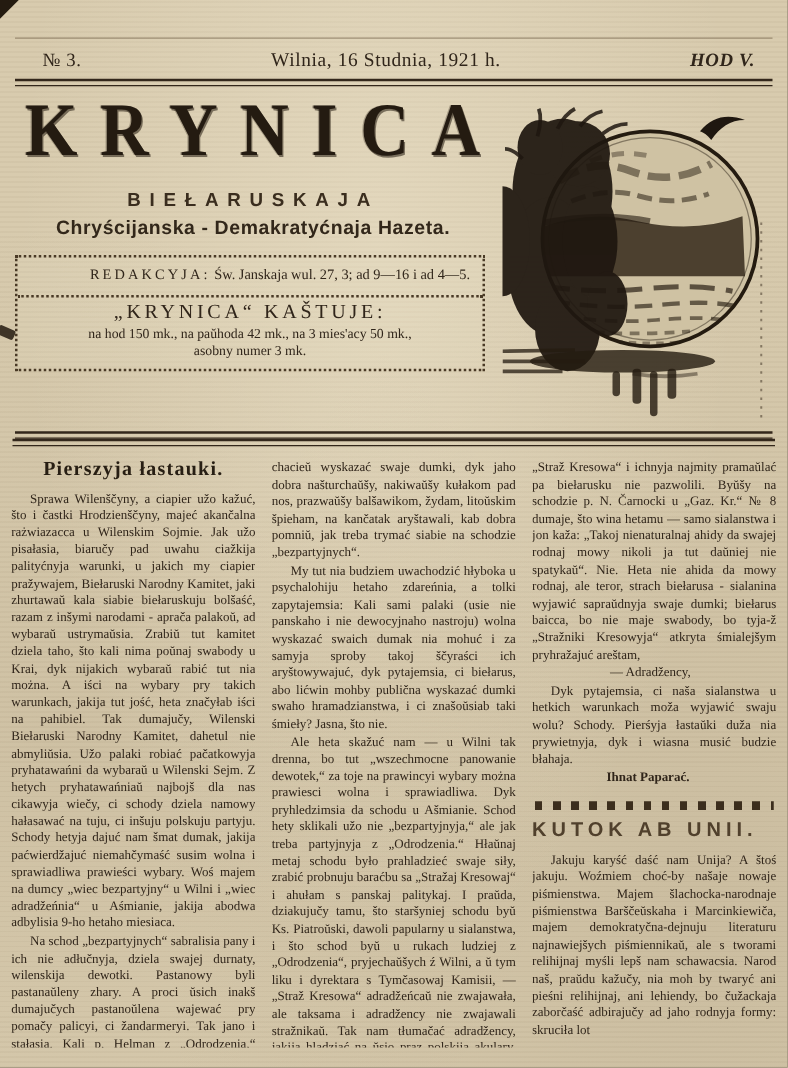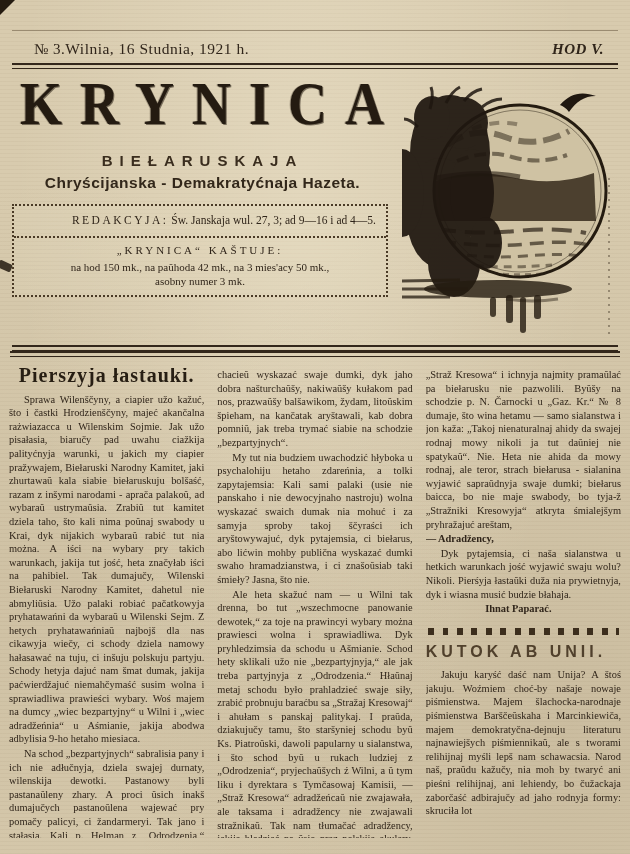--- a/index.html
+++ b/index.html
@@ -25,21 +25,21 @@
   .edge-speck{
     position:absolute;left:-2px;top:262px;width:14px;height:8px;
     background:#241b10;transform:rotate(24deg);border-radius:2px;opacity:.85;
   }
   .topline{margin:30px 12px 0;border-top:1px solid rgba(80,62,40,.45);}
   .header-row{
     display:flex;align-items:baseline;
     padding:9px 26px 5px 34px;font-size:15px;letter-spacing:.5px;
   }
   .header-row .issue{flex:0 0 auto;}
-  .header-row .dateline{flex:1 1 auto;text-align:left;font-size:15.5px;}
+  .header-row .dateline{flex:1 1 auto;text-align:center;font-size:15.5px;}
   .header-row .year{flex:0 0 auto;font-weight:bold;font-style:italic;}
   .thick-rule{margin:0 12px;height:3px;border-top:2px solid #33271b;border-bottom:1px solid #33271b;}
   .thin-double{margin:0 10px;height:3px;border-top:2px solid #33271b;border-bottom:1px solid #33271b;}
 
   .masthead{position:relative;min-height:266px;}
   .mast-left{width:385px;margin-left:10px;text-align:center;}
   .paper-title{
     margin-top:10px;
     font-size:54px;line-height:.95;font-weight:bold;
     letter-spacing:18px;padding-left:10px;
@@ -57,21 +57,21 @@
   }
   .infobox{
     margin:12px 0 0 2px;width:372px;
     border:2px dotted #4a3a26;
     background:rgba(236,226,200,.15);
   }
   .infobox .sec1{padding:6px 10px 7px 14px;font-size:11.5px;line-height:17px;text-align:right;}
   .infobox .divider{border-top:2px dotted #4a3a26;}
   .infobox .sec2{padding:5px 8px 7px;font-size:11px;line-height:14px;text-align:center;}
   .label-sp{letter-spacing:2.5px;}
-  .price-title{font-size:11px;letter-spacing:3px;margin-bottom:3px;}
+  .price-title{font-size:16px;letter-spacing:3px;margin-bottom:3px;}
 
   .illustration{position:absolute;top:4px;right:14px;width:214px;height:260px;}
 
   .motto{
     padding:6px 0 5px;text-align:center;
     font-size:13.5px;letter-spacing:.4px;color:#2e2317;
   }
 
   .cols{
     display:flex;gap:13px;
@@ -81,24 +81,24 @@
   .col{
     flex:1 1 0;
     text-align:justify;
     font-size:10.4px;line-height:13.6px;
     color:#30251a;
     overflow:hidden;
   }
   .col p{margin:0 0 1px;}
   .col p.indent{text-indent:15px;}
   .article-title{
-    text-align:center;font-size:20px;font-weight:bold;
+    text-align:center;font-size:16px;font-weight:bold;
     letter-spacing:1px;margin:1px 0 10px;color:#271e13;
   }
-  .attribution{text-align:left;padding-right:6px;font-weight:bold;}
+  .attribution{text-align:center;padding-right:6px;}
   .signature{text-align:center;font-weight:bold;padding-right:10px;margin-top:6px;}
   .ornament-squares{
     height:7px;margin:12px 2px 10px;
     background:repeating-linear-gradient(90deg,#3c2e1d 0 6px, rgba(0,0,0,0) 6px 14.5px);
   }
   .kutok-title{
     text-align:left;font-family:"Liberation Sans", sans-serif;
     font-weight:bold;font-size:16px;letter-spacing:4px;
     color:#50402c;margin:4px 0 10px;
   }
@@ -216,20 +216,20 @@
       <p class="indent">Na schod „bezpartyjnych“ sabralisia pany i ich nie adłučnyja, dziela swajej durnaty, wilenskija dewotki. Pastanowy byli pastanaŭleny zhary. A proci ŭsich inakš dumajučych pastanoŭlena wajewać pry pomačy palicyi, ci žandarmeryi. Tak jano i stałasia. Kali p. Helman z „Odrodzenia,“ widziačy ahidnuju rabotu „bezpartyjnych“</p>
     </div>
     <div class="col">
       <p>chacieŭ wyskazać swaje dumki, dyk jaho dobra našturchaŭšy, nakiwaŭšy kułakom pad nos, prazwaŭšy balšawikom, žydam, litoŭskim špieham, na kančatak aryštawali, kab dobra pomniŭ, jak treba trymać siabie na schodzie „bezpartyjnych“.</p>
       <p class="indent">My tut nia budziem uwachodzić hłyboka u psychalohiju hetaho zdareńnia, a tolki zapytajemsia: Kali sami palaki (usie nie panskaho i nie dewocyjnaho nastroju) wolna wyskazać swaich dumak nia mohuć i za samyja sproby takoj ščyraści ich aryštowywajuć, dyk pytajemsia, ci biełarus, abo lićwin mohby publična wyskazać dumki swaho hramadzianstwa, i ci znašoŭsiab taki śmieły? Jasna, što nie.</p>
       <p class="indent">Ale heta skažuć nam — u Wilni tak drenna, bo tut „wszechmocne panowanie dewotek,“ za toje na prawincyi wybary można prawiesci wolna i sprawiadliwa. Dyk pryhledzimsia da schodu u Ašmianie. Schod hety sklikali užo nie „bezpartyjnyja,“ ale jak treba partyjnyja z „Odrodzenia.“ Hłaŭnaj metaj schodu było prahladzieć swaje siły, zrabić probnuju baraćbu sa „Stražaj Kresowaj“ i ahułam s panskaj palitykaj. I praŭda, dziakujučy tamu, što staršyniej schodu byŭ Ks. Piatroŭski, dawoli papularny u sialanstwa, i što schod byŭ u rukach ludziej z „Odrodzenia“, pryjechaŭšych ź Wilni, a ŭ tym liku i dyrektara s Tymčasowaj Kamisii, — „Straž Kresowa“ adradžeńcaŭ nie zwajawała, ale taksama i adradžency nie zwajawali stražnikaŭ. Tak nam tłumačać adradžency, jakija hladziać na ŭsio praz polskija akulary, ale nam biełarusam usio heta wyhladaje susim inakš. Treba wiedać, što na henym schodzie</p>
     </div>
     <div class="col">
       <p>„Straž Kresowa“ i ichnyja najmity pramaŭlać pa biełarusku nie pazwolili. Byŭšy na schodzie p. N. Čarnocki u „Gaz. Kr.“ № 8 dumaje, što wina hetamu — samo sialanstwa i jon kaža: „Takoj nienaturalnaj ahidy da swajej rodnaj mowy nikoli ja tut daŭniej nie spatykaŭ“. Nie. Heta nie ahida da mowy rodnaj, ale teror, strach biełarusa - sialanina wyjawić sapraŭdnyja swaje dumki; biełarus baicca, bo nie maje swabody, bo tyja-ž „Stražniki Kresowyja“ atkryta śmialejšym pryhražajuć areštam,</p>
       <p class="attribution">— Adradžency,</p>
-      <p class="indent">Dyk pytajemsia, ci naša sialanstwa u hetkich warunkach jość wyjawić swaju wolu? Nikoli. Pierśyja łastaŭki duža nia prywietnyja, dyk i wiasna musić budzie błahaja.</p>
+      <p class="indent">Dyk pytajemsia, ci naša sialanstwa u hetkich warunkach moža wyjawić swaju wolu? Schody. Pierśyja łastaŭki duža nia prywietnyja, dyk i wiasna musić budzie błahaja.</p>
       <p class="signature">Ihnat Paparać.</p>
       <div class="ornament-squares"></div>
       <div class="kutok-title">KUTOK AB UNII.</div>
       <p class="indent">Jakuju karyść daść nam Unija? A štoś jakuju. Woźmiem choć-by našaje nowaje piśmienstwa. Majem šlachocka-narodnaje piśmienstwa Barščeŭskaha i Marcinkiewiča, majem demokratyčna-dejnuju literaturu najnawiejšych piśmiennikaŭ, ale s tworami relihijnaj myśli lepš nam schawacsia. Narod naš, praŭdu kažučy, nia moh by twaryć ani pieśni relihijnaj, ani lehiendy, bo čužackaja zaborčaść adbirajučy ad jaho rodnyja formy: skruciła lot</p>
     </div>
   </div>
 </div>
 
 </body></html>

